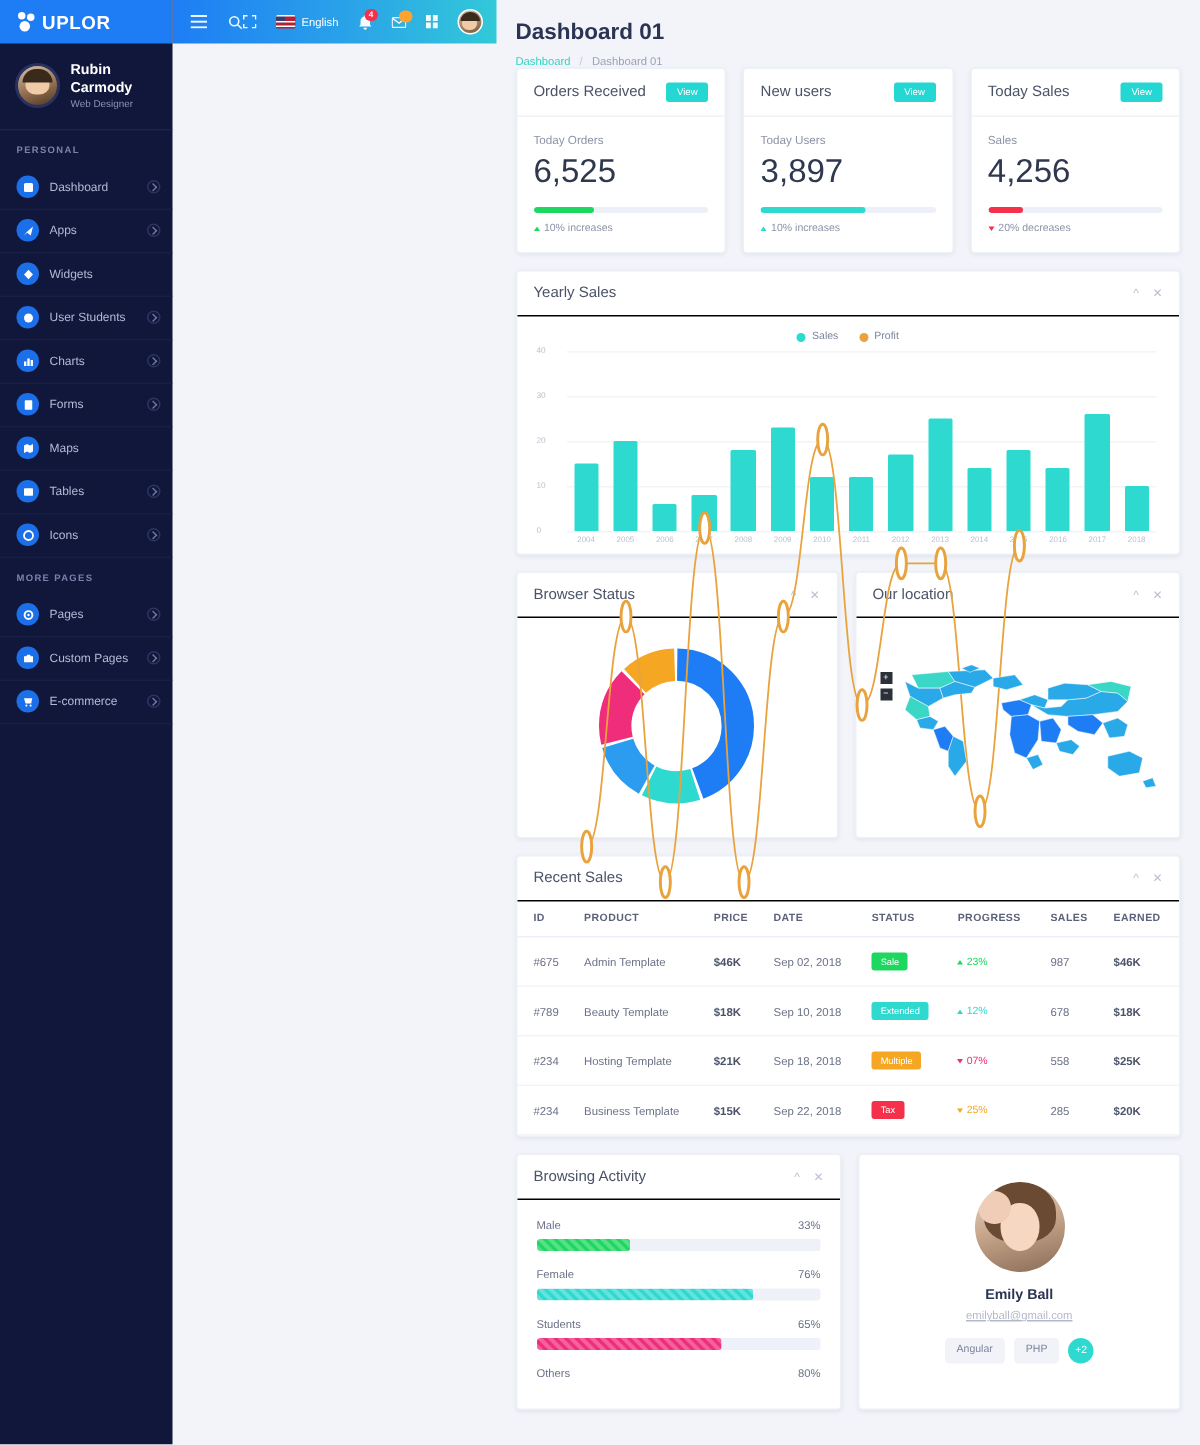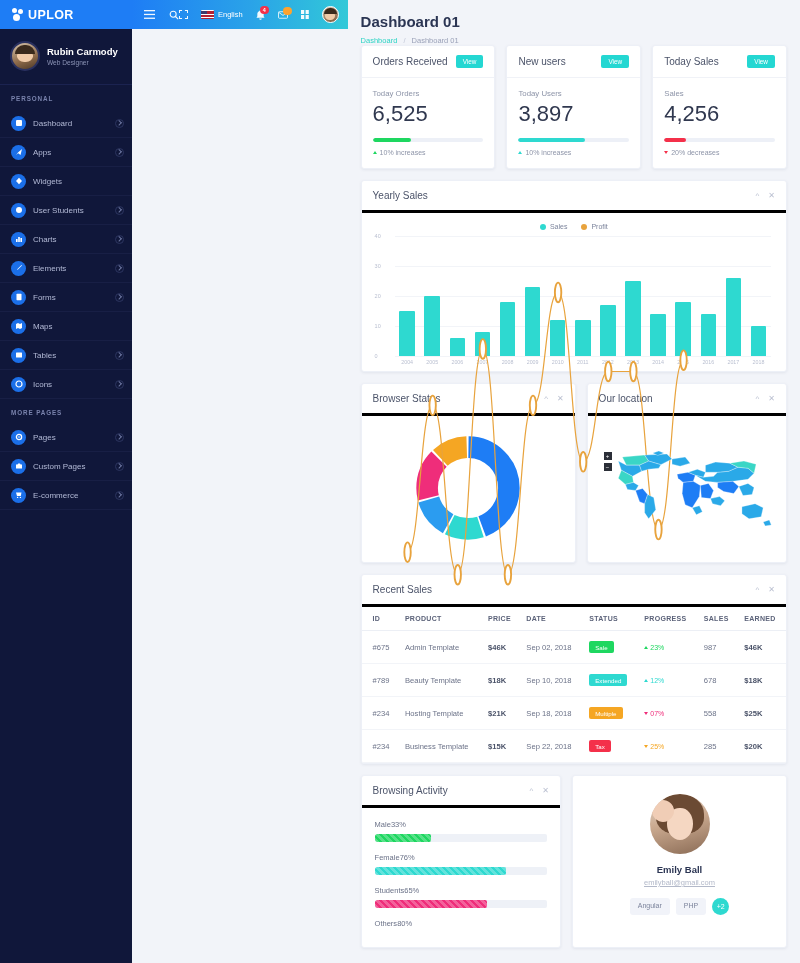--- a/index.html
+++ b/index.html
@@ -8,21 +8,21 @@
     font-family: "Liberation Sans", sans-serif;
     background: #f2f4f9;
     overflow: hidden;
     font-size: 11px;
     color: #4a4a5e;
   }
   .app { display: flex; width: 800px; height: 963px; }
 
   
   .sidebar {
-    width: 132px; background: #10173a; flex-shrink: 0;
+    width: 115px; background: #10173a; flex-shrink: 0;
     height: 963px; overflow: hidden; position: relative;
   }
   .side-logo {
     height: 29px; background: #1e7df5;
     display: flex; align-items: center; padding-left: 12px;
   }
   .logo-mark { display: flex; align-items: center; gap: 3px; }
   .logo-dots { position: relative; width: 13px; height: 13px; }
   .logo-dots i { position: absolute; background: #fff; border-radius: 50%; display: block; }
   .logo-dots i:nth-child(1) { width: 5px; height: 5px; left: 0; top: 0; }
@@ -140,21 +140,21 @@
   .stat-value { font-size: 22px; color: #30384f; margin: 3px 0 11px 0; font-weight: normal; }
   .track { height: 4px; background: #edf0f7; border-radius: 3px; overflow: hidden; }
   .track i { display: block; height: 100%; border-radius: 3px; }
   .stat-foot { font-size: 7px; margin-top: 7px; color: #8d94a8; display: flex; align-items: center; gap: 3px; }
   .tri { width: 0; height: 0; border-left: 2.5px solid transparent; border-right: 2.5px solid transparent; }
   .tri.up { border-bottom: 3.5px solid #1ed760; }
   .tri.down { border-top: 3.5px solid #f4304a; }
 
   
   .panel-head {
-    display: flex; align-items: center; padding: 9px 11px; border-bottom: 3px solid #000000;
+    display: flex; align-items: center; padding: 9px 11px; border-bottom: 1px solid #000000;
   }
   .panel-title { font-size: 10px; color: #4b5369; }
   .panel-tools { margin-left: auto; display: flex; gap: 9px; align-items: center; }
   .tool { color: #b9bfd0; font-size: 8px; cursor: pointer; line-height: 1; }
 
   
   .chart-wrap { padding: 10px 11px 6px 11px; }
   .legend { display: flex; justify-content: center; gap: 14px; margin-bottom: 6px; }
   .lg { display: flex; align-items: center; gap: 4px; font-size: 7px; color: #7c849c; }
   .lg .dot { width: 6px; height: 6px; border-radius: 50%; }
@@ -193,21 +193,21 @@
   .b-td { font-weight: bold; color: #4b5369; }
   .pill {
     display: inline-block; color: #fff; font-size: 6.2px; padding: 2.5px 6px; border-radius: 2px;
   }
   .prog { font-size: 7px; display: flex; align-items: center; gap: 2px; }
 
   
   .ba-body { padding: 12px 13px 14px 13px; }
   .ba-item { margin-bottom: 11px; }
   .ba-item:last-child { margin-bottom: 0; }
-  .ba-top { display: flex; justify-content: flex-start; font-size: 7.5px; color: #6b7288; margin-bottom: 5px; }
+  .ba-top { display: flex; justify-content: space-between; font-size: 7.5px; color: #6b7288; margin-bottom: 5px; }
   .ba-track { height: 8px; background: #eef1f7; border-radius: 2px; overflow: hidden; }
   .ba-fill {
     height: 100%; border-radius: 2px;
     background-image: linear-gradient(45deg, rgba(255,255,255,.25) 25%, transparent 25%,
       transparent 50%, rgba(255,255,255,.25) 50%, rgba(255,255,255,.25) 75%, transparent 75%, transparent);
     background-size: 7px 7px;
   }
 
   
   .pcard-body { padding: 18px 12px 0 12px; text-align: center; }
@@ -302,29 +302,20 @@
     </div>
     <div class="nav-item">
       <span class="nav-ico">
         <svg viewBox="0 0 8 8">
               <rect x="1" y="4" width="1.6" height="3"></rect>
               <rect x="3.2" y="2" width="1.6" height="5"></rect>
               <rect x="5.4" y="3" width="1.6" height="4"></rect>
             </svg>
       </span>
       <span class="nav-txt">Charts</span>
-      <span class="nav-arrow"></span>
-    </div>
-    <div class="nav-item">
-      <span class="nav-ico">
-        <svg viewBox="0 0 8 8">
-              <path d="M6.5,1 L7,1.5 L3,5.5 L2,6 L2.5,5 Z"></path>
-            </svg>
-      </span>
-      <span class="nav-txt">Elements</span>
       <span class="nav-arrow"></span>
     </div>
     <div class="nav-item">
       <span class="nav-ico">
         <svg viewBox="0 0 8 8">
               <rect x="1.5" y="0.8" width="5" height="6.4" rx="0.6"></rect>
             </svg>
       </span>
       <span class="nav-txt">Forms</span>
       <span class="nav-arrow"></span>

